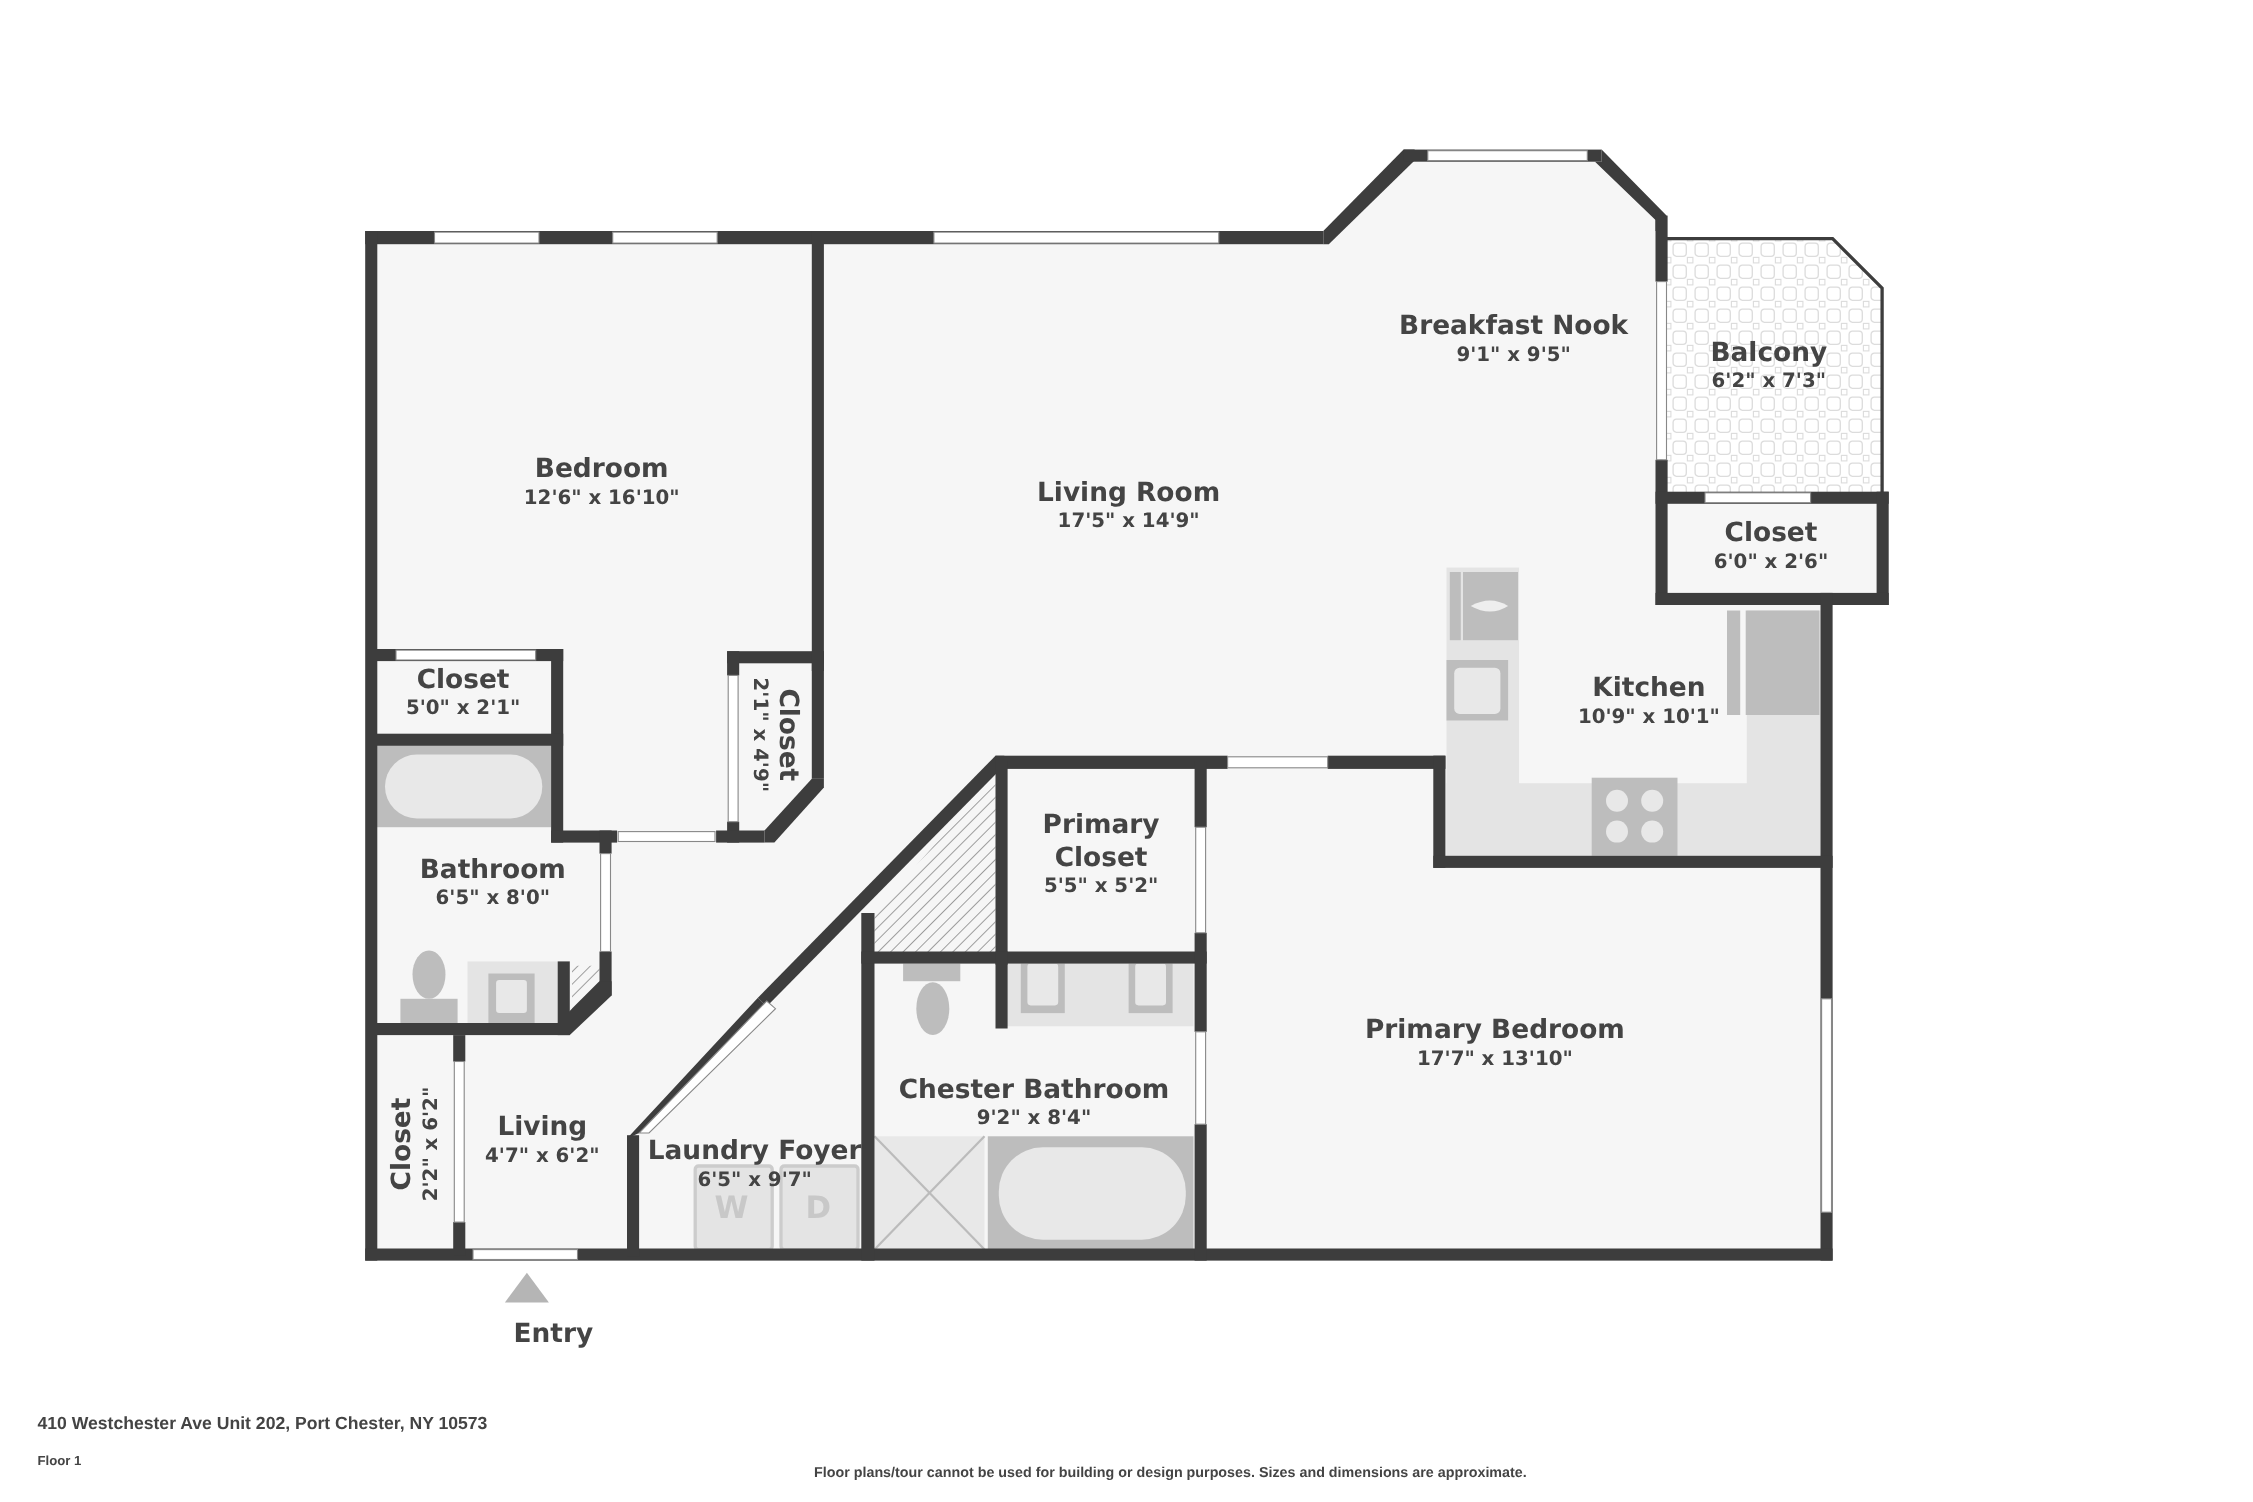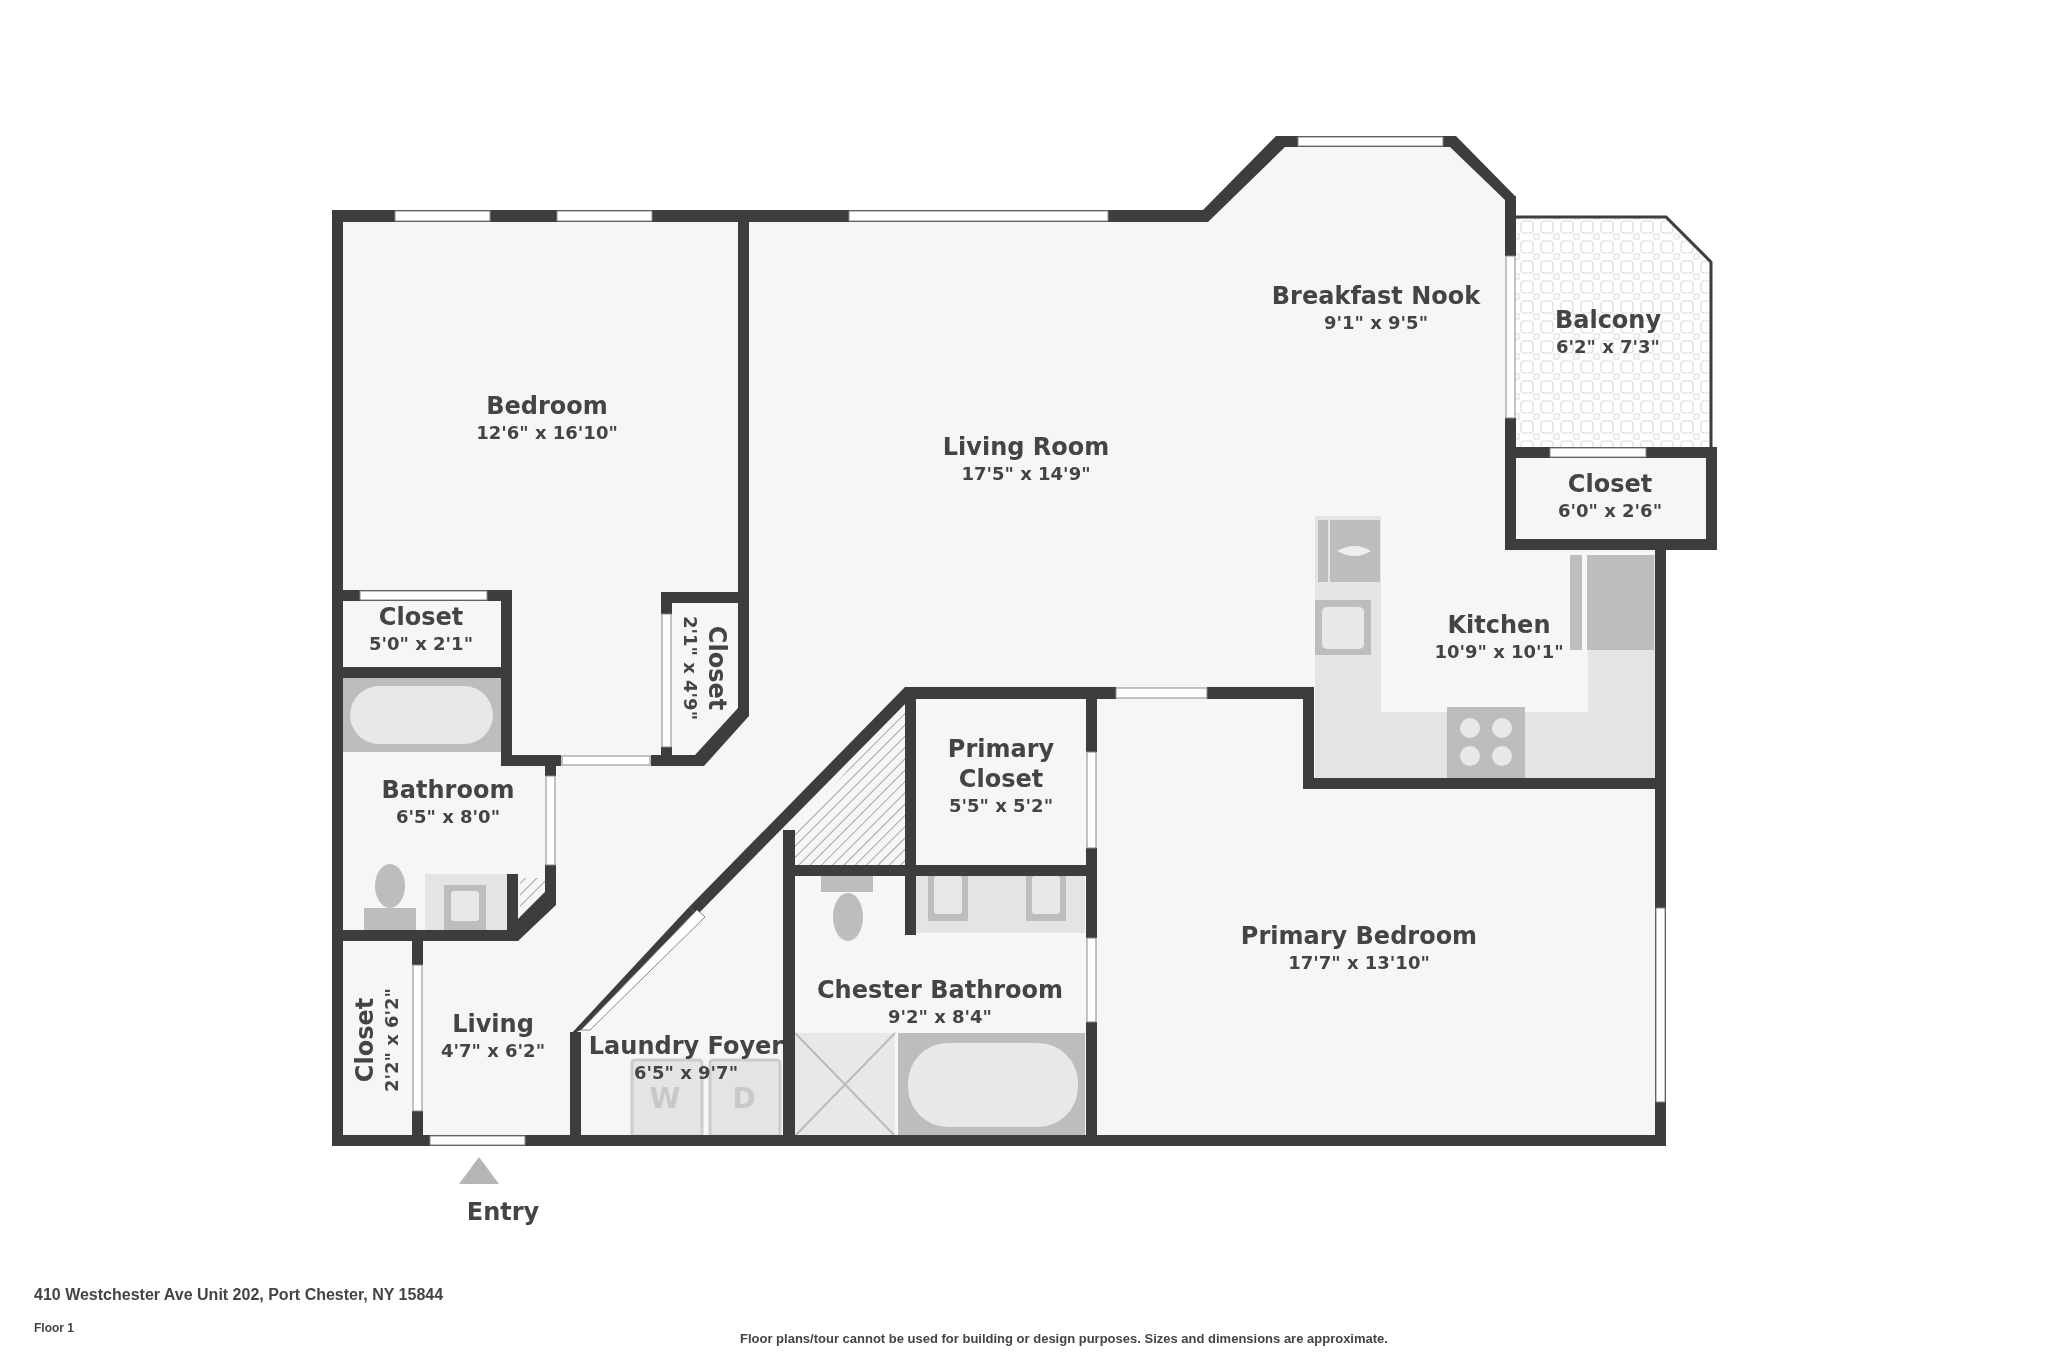--- a/index.html
+++ b/index.html
@@ -147,21 +147,21 @@
     <rect x="1087" y="938" width="9" height="84"></rect>
     <rect x="1506" y="256" width="9" height="162"></rect>
     <rect x="1550" y="448" width="96" height="9"></rect>
     <rect x="1656" y="908" width="9" height="194"></rect>
   </g>
   <polygon fill="#fff" stroke="#888" stroke-width="1" points="697,910 705,917 590,1030 581,1030"></polygon>
 
   <polygon points="479,1157 459,1184 499,1184" fill="#b5b5b5"></polygon>
 </svg>
 
-<div class="lbl" style="left:547px;top:418px">
+<div class="lbl" style="left:547px;top:438px">
   <span class="n">Bedroom</span>
   <span class="d">12'6" x 16'10"</span>
 </div>
 <div class="lbl" style="left:1026px;top:459px">
   <span class="n">Living Room</span>
   <span class="d">17'5" x 14'9"</span>
 </div>
 <div class="lbl" style="left:1376px;top:308px">
   <span class="n">Breakfast Nook</span>
   <span class="d">9'1" x 9'5"</span>
@@ -213,15 +213,15 @@
 </div>
 <div class="lbl" style="left:686px;top:1058px">
   <span class="n">Laundry Foyer</span>
   <span class="d">6'5" x 9'7"</span>
 </div>
 <div class="lbl" style="left:665px;top:1098px;color:#c8c8c8;font-size:28px;font-weight:bold">W</div>
 <div class="lbl" style="left:744px;top:1098px;color:#c8c8c8;font-size:28px;font-weight:bold">D</div>
 
 <div class="entry">Entry</div>
 
-<div class="footer" style="left:34px;top:1286px;font-size:16px">410 Westchester Ave Unit 202, Port Chester, NY 15844</div>
+<div class="footer" style="left:34px;top:1286px;font-size:16px">410 Westchester Ave Unit 202, Port Chester, NY 10573</div>
 <div class="footer" style="left:34px;top:1321px;font-size:12px">Floor 1</div>
 <div class="footer" style="left:740px;top:1331px;font-size:13px">Floor plans/tour cannot be used for building or design purposes. Sizes and dimensions are approximate.</div>
 
 </body></html>

